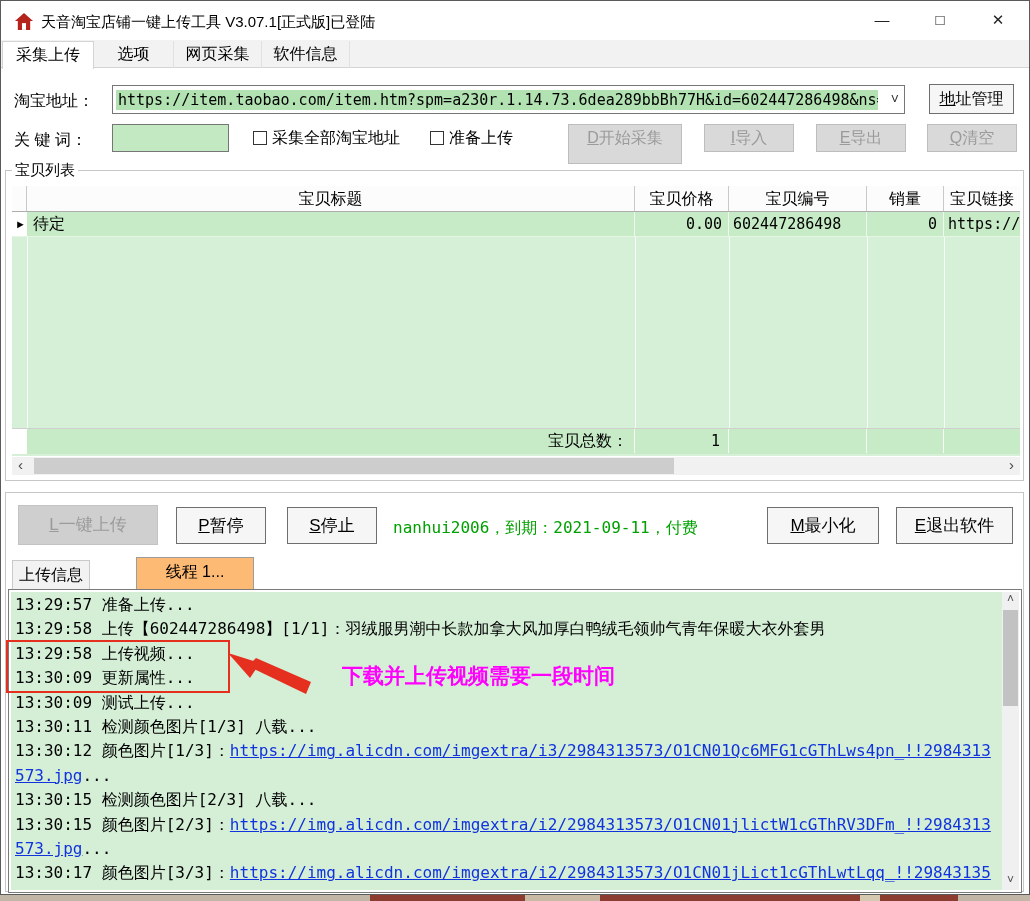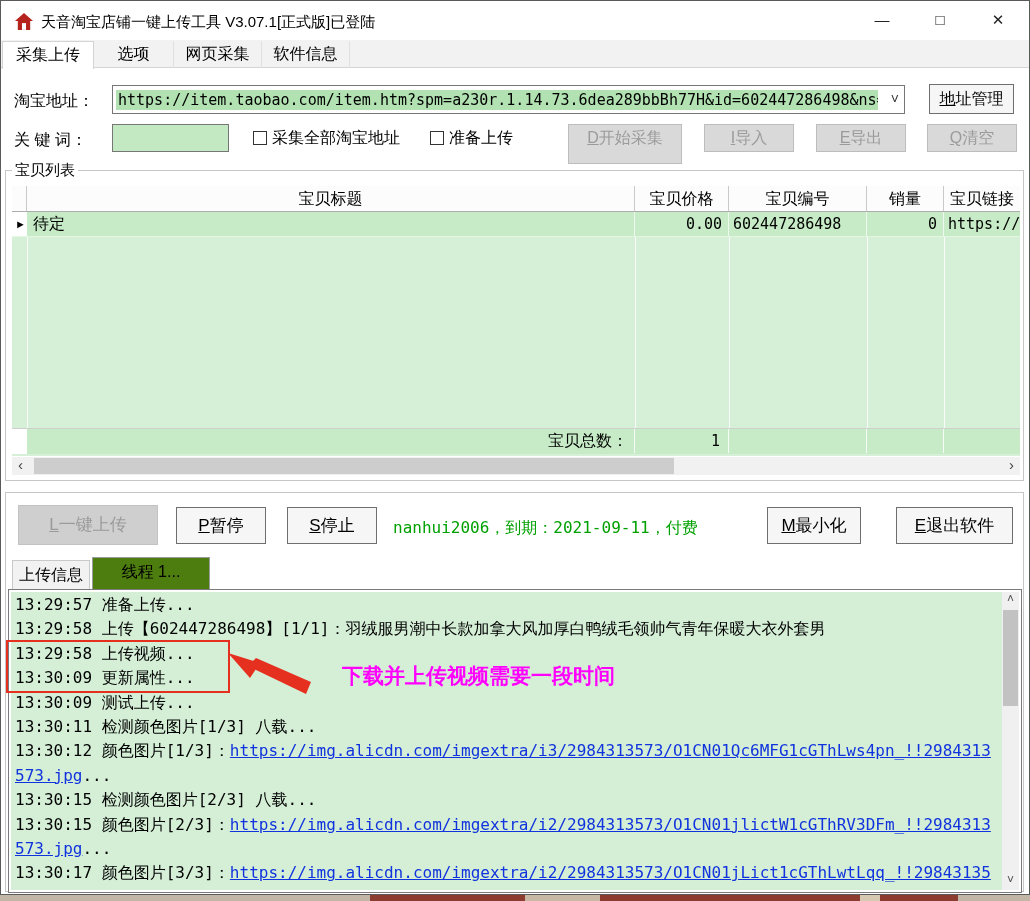--- a/index.html
+++ b/index.html
@@ -54,21 +54,21 @@
   .vline { position:absolute; width:1px; background:rgba(255,255,255,.85); }
   .tfoot { position:absolute; left:0; top:242px; width:1008px; height:26px; background:#c6ebc6; border-top:1px solid #cfcfcf; }
   .hscroll { position:absolute; left:6px; top:286px; width:1008px; height:18px; background:#f1f1f1; }
   .hs-arrow { position:absolute; top:0; width:17px; height:18px; text-align:center; line-height:16px; color:#444; font-size:15px; }
   .hs-thumb { position:absolute; left:22px; top:1px; width:640px; height:16px; background:#cdcdcd; }
 
   
   .big-btn { position:absolute; font-size:17px; line-height:35px; text-align:center; }
   .license { position:absolute; left:393px; top:518px; font-size:16px; color:#00a000; font-family:"DejaVu Sans Mono", monospace; }
   .tab2 { position:absolute; height:29px; line-height:28px; text-align:center; font-size:16px; }
-  .tab2.active { background:#4d7c0f; border:1px solid #9c9c9c; border-bottom:none; height:32px; z-index:3; }
+  .tab2.active { background:#fdba74; border:1px solid #9c9c9c; border-bottom:none; height:32px; z-index:3;margin-left:44px; }
   .tab2.inactive { background:#f2f2f2; border:1px solid #c9c9c9; border-bottom:none; }
 
   
   .log-outer { left:8px; top:589px; width:1014px; height:304px; background:#fff; border:1px solid #7a7a7a; }
   .log-green { position:absolute; left:2px; top:2px; right:19px; bottom:2px; background:#d5efd7; overflow:hidden; }
   .log-content { position:absolute; left:4px; top:1px; width:982px; font-family:"DejaVu Sans Mono", monospace;
                  font-size:16px; line-height:24.4px; word-break:break-all; }
   .log-link { color:#1133dd; text-decoration:underline; cursor:pointer; }
   .log-vscroll { position:absolute; right:2px; top:2px; bottom:2px; width:17px; background:#f0f0f0; }
   .vs-arrow { position:absolute; left:0; width:17px; height:17px; text-align:center; line-height:15px; color:#505050; font-size:12px; }
@@ -172,21 +172,21 @@
     <div class="hs-arrow" style="right:0;">›</div>
   </div>
 </div>
 
 <div class="abs groupbox" style="left:5px; top:492px; width:1019px; height:400px;"></div>
 
 <div class="abs btn btn-disabled big-btn" style="left:18px; top:505px; width:140px; height:40px; line-height:38px; background:#cfcfcf; border-color:#c3c3c3;"><u>L</u>一键上传</div>
 <div class="abs btn big-btn" style="left:176px; top:507px; width:90px; height:37px;"><u>P</u>暂停</div>
 <div class="abs btn big-btn" style="left:287px; top:507px; width:90px; height:37px;"><u>S</u>停止</div>
 <span class="license">nanhui2006，到期：2021-09-11，付费</span>
-<div class="abs btn big-btn" style="left:767px; top:507px; width:94px; height:37px;"><u>M</u>最小化</div>
+<div class="abs btn big-btn" style="left:767px; top:507px; width:112px; height:37px;"><u>M</u>最小化</div>
 <div class="abs btn big-btn" style="left:896px; top:507px; width:117px; height:37px;"><u>E</u>退出软件</div>
 
 <div class="tab2 inactive" style="left:12px; top:560px; width:78px;">上传信息</div>
 <div class="tab2 active" style="left:92px; top:557px; width:118px;">线程 1...</div>
 
 <div class="abs log-outer">
   <div class="log-green">
     <div class="log-content" id="log-content">
         <div><span>13:29:57 准备上传...</span></div>
         <div><span>13:29:58 上传【602447286498】[1/1]：羽绒服男潮中长款加拿大风加厚白鸭绒毛领帅气青年保暖大衣外套男</span></div>

